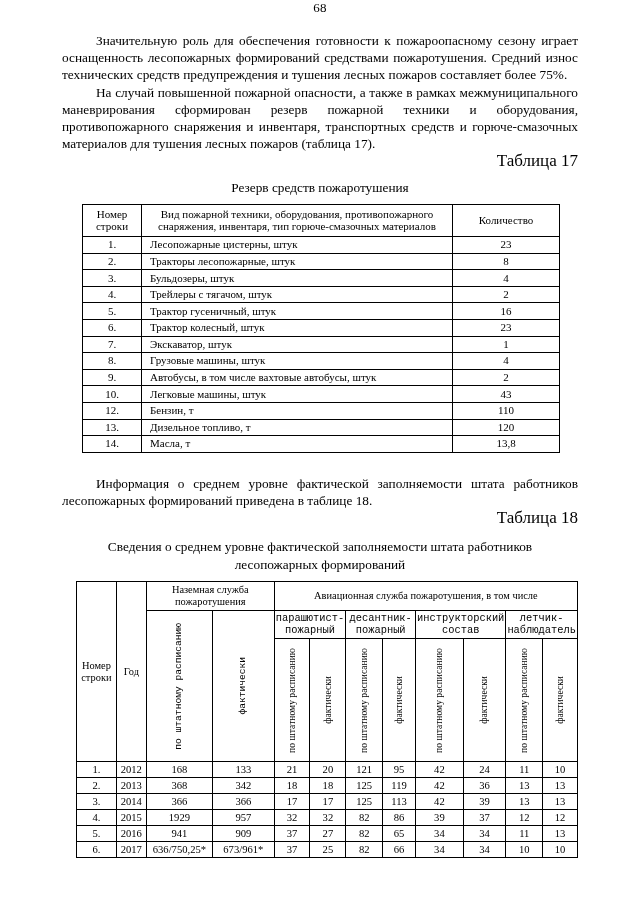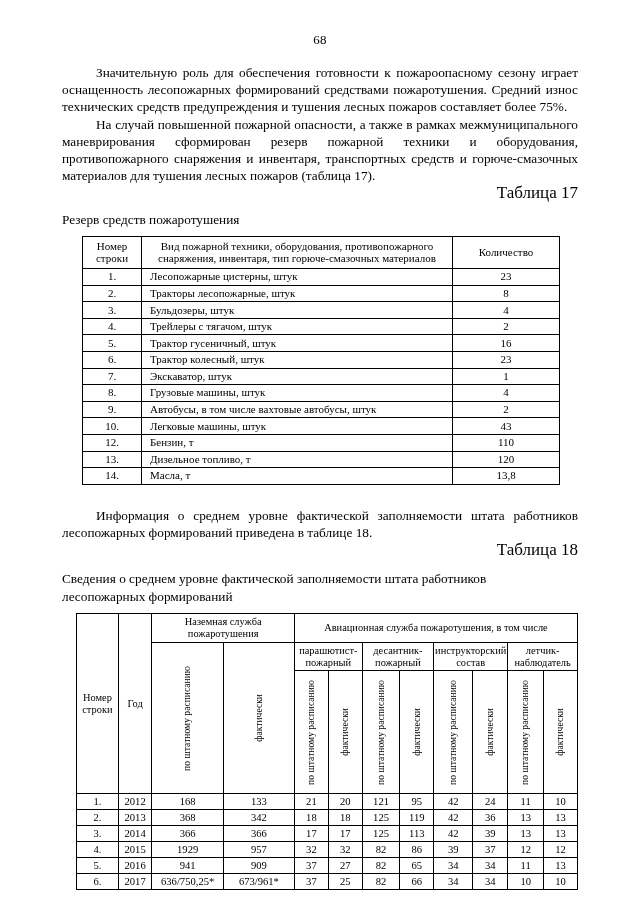--- a/index.html
+++ b/index.html
@@ -18,21 +18,20 @@
   .page {
     width: 640px;
     height: 905px;
     box-sizing: border-box;
     padding: 0;
     position: relative;
   }
   .page-number {
     text-align: center;
     font-size: 13px;
-    margin-top: 32px;
     margin-bottom: 16px;
     letter-spacing: 0.2px;
   }
   .body-text {
     margin: 0 62px 0 62px;
   }
   p.para {
     margin: 0 0 0 0;
     text-align: justify;
     text-justify: inter-word;
@@ -40,20 +39,21 @@
     line-height: 17.2px;
     text-indent: 34px;
   }
   .table-label {
     text-align: right;
     font-size: 17px;
     line-height: 17.2px;
     margin: 0 62px 0 0;
   }
   .table-title {
+    text-align: center;
     font-size: 13.3px;
     line-height: 17.2px;
     margin: 9px 62px 8px 62px;
   }
   .table-title.two-line {
     margin-top: 12px;
   }
 
   
   table.doc-table {
@@ -111,20 +111,21 @@
   }
   table.t2 th.hgroup {
     font-size: 10.4px;
     line-height: 12px;
     padding: 2px 2px;
   }
   table.t2 th.hsub {
     font-size: 10.4px;
     line-height: 11.8px;
     padding: 2px 1px;
+    font-family: Liberation Mono, monospace;
   }
   table.t2 th.vert {
     height: 118px;
     padding: 2px 0;
   }
   th.vert .vtxt {
     writing-mode: vertical-rl;
     transform: rotate(180deg);
     white-space: nowrap;
     font-size: 9.6px;

